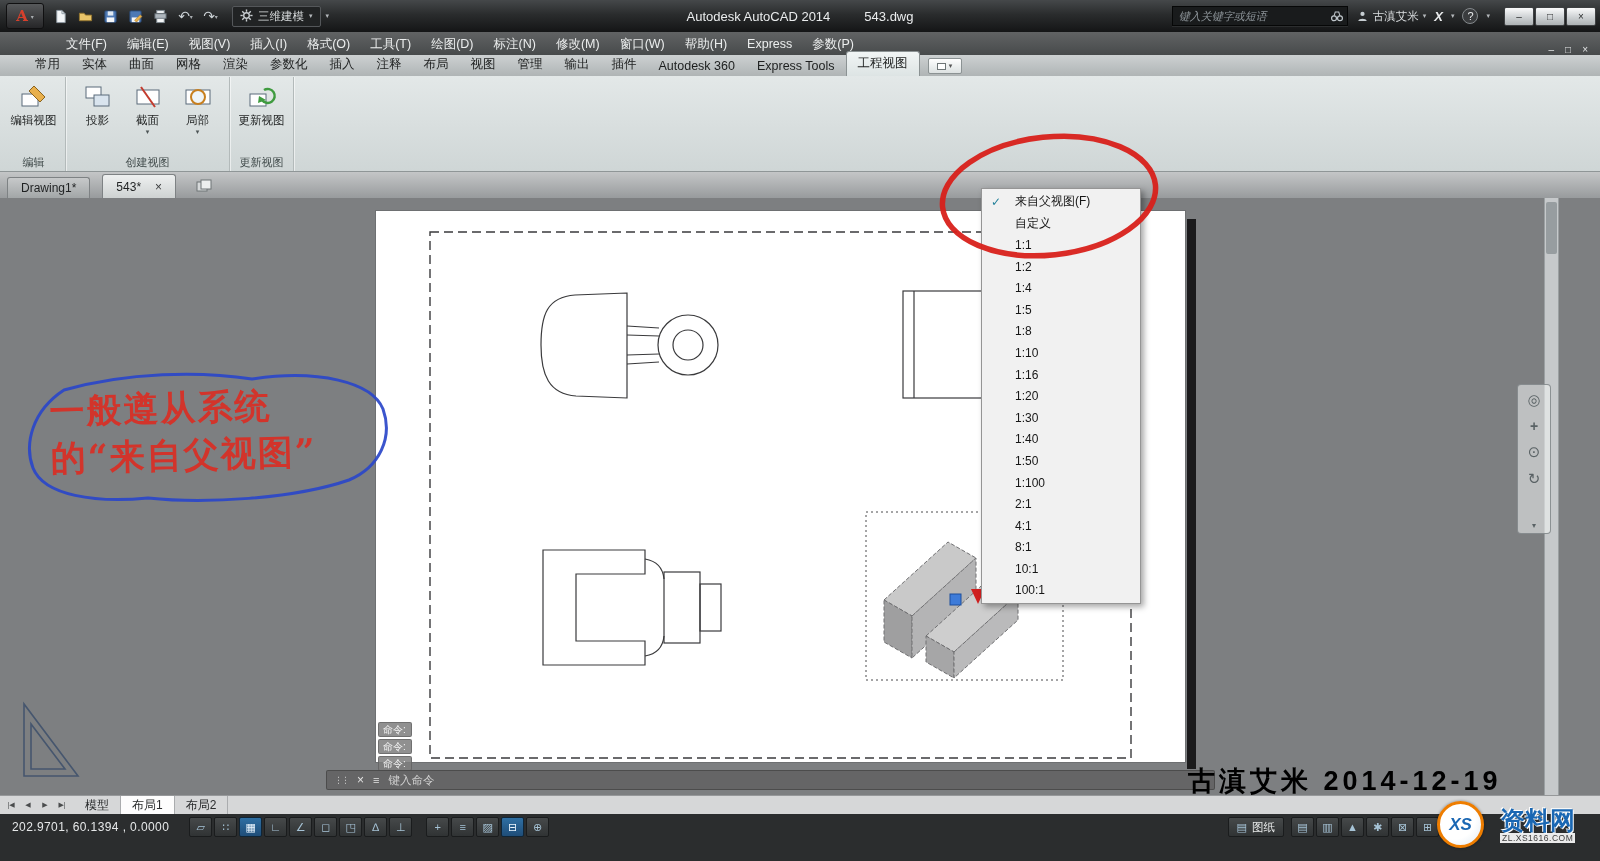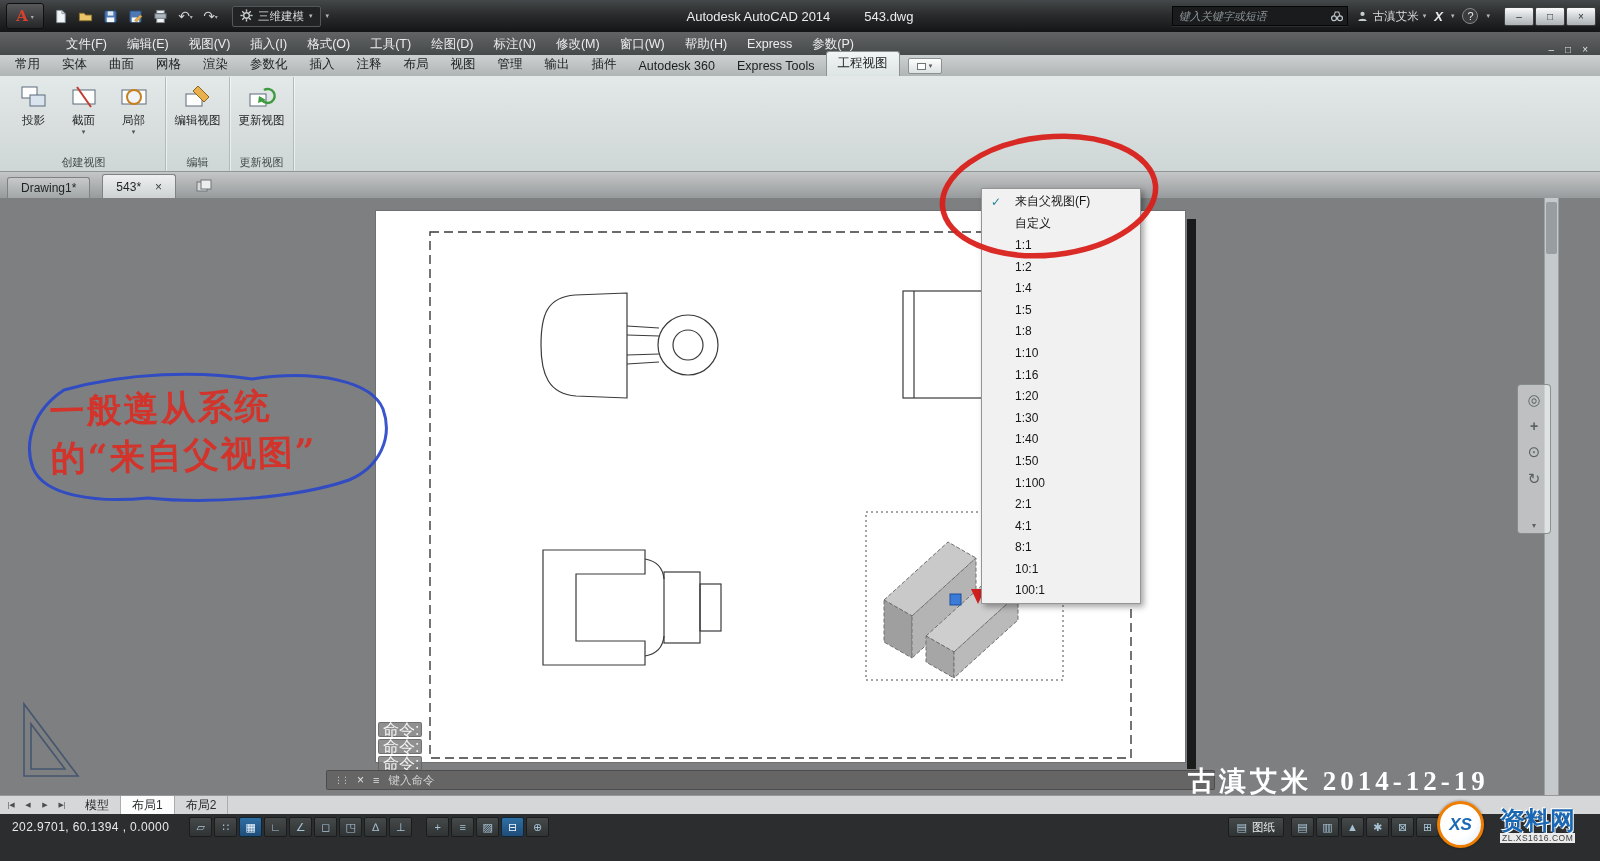--- a/index.html
+++ b/index.html
@@ -30,21 +30,21 @@
 .winbtns{display:flex;gap:1px;margin-left:6px}
 .winbtn{width:30px;height:19px;border:1px solid #3e4042;border-radius:2px;background:linear-gradient(#fafbfb,#cdd1d3 55%,#adb2b4);color:#2c2e2f;font-size:10px;display:flex;align-items:center;justify-content:center}
 
 
 .menubar{position:absolute;left:0;top:32px;width:100%;height:24px;background:linear-gradient(#616364,#474a4b);border-bottom:1px solid #323434;display:flex;align-items:flex-end;color:#eceeee;font-size:12.5px;z-index:5}
 .mitems{display:flex;margin-left:56px}
 .mitem{padding:0 10px;line-height:22px}
 .doc-controls{margin-left:auto;display:flex;gap:11px;padding-right:12px;font-size:10px;color:#e0e2e3}
 
 
-.rtabrow{position:absolute;left:0;top:55px;width:100%;height:21px;background:linear-gradient(#cdd1d2,#afb4b5);display:flex;align-items:flex-end;padding-left:4px;z-index:5}
+.rtabrow{position:absolute;left:0;top:55px;width:100%;height:21px;background:linear-gradient(#cdd1d2,#afb4b5);display:flex;align-items:flex-end;padding-left:24px;z-index:5}
 .rtabs{display:flex;align-items:flex-end}
 .rtab{padding:3px 11px;font-size:12.5px;color:#1d1f1f}
 .rtab[data-active="true"]{background:linear-gradient(#f1f5f5,#dde4e4);border:1px solid #8b9293;border-bottom:0;border-radius:3px 3px 0 0;padding-bottom:4px}
 .ribbon-opt{display:flex;align-items:center;justify-content:center;gap:3px;margin:0 0 2px 8px;width:34px;height:16px;background:linear-gradient(#fefefe,#dce1e1);border:1px solid #8b9293;border-radius:2px}
 .ro-box{width:9px;height:7px;border:1px solid #6f7677;background:#fff}
 .ro-caret{font-size:7px;color:#555}
 
 
 .ribbon{position:absolute;left:0;top:76px;width:100%;height:96px;background:linear-gradient(#e3e8e8,#cfd6d6);border-bottom:1px solid #8f9697;display:flex;padding:1px 2px 0;z-index:4}
 .panel{display:flex;flex-direction:column;border-right:1px solid #b3baba;box-shadow:1px 0 0 rgba(255,255,255,.55);padding:0 4px}
@@ -62,42 +62,42 @@
 .ftab[data-active="true"]{height:24px;background:linear-gradient(#eef0f0,#ced2d2)}
 .tclose{margin-left:14px;font-size:12px;color:#3c3e3f}
 .newtab{margin:0 0 4px 7px}
 .newtab svg{width:18px;height:16px;display:block}
 
 
 .canvas{position:absolute;left:0;top:198px;width:1600px;height:597px;background:#7d7f81;overflow:hidden;z-index:1}
 .paper{position:absolute;left:375px;top:12px;width:811px;height:553px;background:#fff;border:1px solid #6e7072}
 .paper-shadow{position:absolute;left:1187px;top:21px;width:9px;height:550px;background:#1b1b1c}
 svg.draw{position:absolute;left:0;top:0;width:1600px;height:597px}
-.cmdbox{position:absolute;left:378px;width:44px;height:15px;background:rgba(125,125,125,.85);border:1px solid rgba(80,80,80,.5);border-radius:2px;color:#f4f4f4;font-size:16px;line-height:13px;padding-left:4px}
+.cmdbox{position:absolute;left:378px;width:34px;height:15px;background:rgba(125,125,125,.85);border:1px solid rgba(80,80,80,.5);border-radius:2px;color:#f4f4f4;font-size:10px;line-height:13px;padding-left:4px}
 .cmdbar{position:absolute;left:326px;top:572px;width:889px;height:20px;background:rgba(98,98,98,.88);border:1px solid rgba(60,60,60,.6);border-radius:2px;display:flex;align-items:center;gap:9px;padding:0 7px;color:#e3e3e3;font-size:11.5px}
 .cmdbar .grip{font-size:9px;letter-spacing:-2px;color:#c2c2c2}
 .cmd-close{font-size:12px}
 .cmd-cust{font-size:11px}
 .cmd-ph{color:#d2d2d2}
 svg.ucs{position:absolute;left:14px;top:498px;width:72px;height:86px}
 .navbar{position:absolute;left:1517px;top:186px;width:34px;height:150px;background:rgba(244,246,246,.55);border:1px solid rgba(125,131,133,.85);border-radius:4px;display:flex;flex-direction:column;align-items:center;padding-top:6px;gap:9px;color:#5a6265;font-size:15px;z-index:3}
 .navbar .pan{font-weight:bold;font-size:14px}
 .nb-caret{font-size:8px;margin-top:auto;margin-bottom:3px}
 .scrolltrack{position:absolute;left:1544px;top:0;width:15px;height:597px;background:#c6c9cb;border-left:1px solid #9ba0a2;border-right:1px solid #9ba0a2;z-index:2}
 .scrollthumb{position:absolute;left:1px;top:4px;width:11px;height:52px;background:#979da0;border-radius:2px}
 
 
 .ctxmenu{position:absolute;left:981px;top:188px;width:160px;background:#f1f1f1;border:1px solid #959595;box-shadow:3px 3px 6px rgba(0,0,0,.35);padding:2px 0;z-index:20}
 .cm-item{position:relative;height:21.6px;display:flex;align-items:center;padding-left:33px;font-size:12px;color:#161616}
 .cm-check{position:absolute;left:9px;font-size:12px;color:#23809a;font-weight:bold}
 
 
 svg.overlay{position:absolute;left:0;top:0;width:1600px;height:861px;pointer-events:none;z-index:40}
 .note{position:absolute;left:50px;top:384px;z-index:40;color:#d2342b;font-family:"DejaVu Serif","Liberation Serif",serif;font-weight:bold;font-size:35px;line-height:47px;letter-spacing:2px;transform:rotate(-1.5deg);white-space:nowrap;pointer-events:none}
-.signature{position:absolute;left:1188px;top:763px;z-index:35;color:#ffffff;font-family:Liberation Serif, serif;font-weight:bold;font-size:27px;letter-spacing:4px;white-space:nowrap;pointer-events:none}
+.signature{position:absolute;left:1188px;top:763px;z-index:35;color:#000000;font-family:Liberation Sans, sans-serif;font-weight:bold;font-size:27px;letter-spacing:4px;white-space:nowrap;pointer-events:none}
 .watermark{position:absolute;left:1437px;top:801px;z-index:60;display:flex;align-items:center;gap:16px}
 .wm-badge{width:47px;height:47px;border-radius:50%;background:radial-gradient(circle at 35% 35%,#ffffff 55%,#dfe9f3);border:3px solid #ee7d00;color:#1a67b3;font-style:italic;font-weight:bold;font-size:17px;display:flex;align-items:center;justify-content:center;box-shadow:0 0 3px rgba(0,0,0,.4)}
 .wm-title{font-size:25px;font-weight:bold;color:#1a67b3;text-shadow:1px 1px 0 #fff,-1px -1px 0 #fff;line-height:26px}
 .wm-sub{font-size:8.5px;color:#3c3c3c;background:rgba(255,255,255,.9);padding:0 2px;letter-spacing:.5px}
 
 
 .layoutbar{position:absolute;left:0;top:795px;width:100%;height:19px;background:#d6d7d8;border-top:1px solid #96989a;display:flex;align-items:center;font-size:12px;color:#222;padding-left:3px;z-index:5}
 .lnavs{display:flex;gap:1px;margin-right:4px}
 .lnav{min-width:16px;height:15px;display:flex;align-items:center;justify-content:center;font-size:7px;color:#4a4c4d}
 .ltabs{display:flex;height:100%}
@@ -266,20 +266,34 @@
         <span class="rtab" data-active="false">Express Tools</span>
         <span class="rtab" data-active="true">工程视图</span>
       </div>
     <span class="ribbon-opt">
         <span class="ro-box"></span>
         <span class="ro-caret">▾</span>
       </span>
   </div>
 
   <div class="ribbon">
+    <div class="panel">
+      <div class="panel-body">
+        <div class="rbtn">
+          <span class="icon">
+              <svg viewBox="0 0 30 30">
+                <rect x="3" y="12" width="16" height="12" fill="#fefefe" stroke="#5a6b7a"></rect>
+                <polygon points="15,4 26,15 21,20 10,9" fill="#e9b04c" stroke="#8a6420"></polygon>
+              </svg>
+            </span>
+          <span class="rlabel">编辑视图</span>
+        </div>
+      </div>
+      <div class="panel-label">编辑</div>
+    </div>
     <div class="panel">
       <div class="panel-body">
         <div class="rbtn">
           <span class="icon">
               <svg viewBox="0 0 30 30">
                 <rect x="3" y="5" width="15" height="11" fill="#fefefe" stroke="#5a6b7a"></rect>
                 <rect x="11" y="13" width="15" height="11" fill="#d9e4ee" stroke="#5a6b7a"></rect>
               </svg>
             </span>
           <span class="rlabel">投影</span>
@@ -299,34 +313,20 @@
               <svg viewBox="0 0 30 30">
                 <rect x="3" y="8" width="24" height="14" fill="#fefefe" stroke="#5a6b7a"></rect>
                 <circle cx="15" cy="15" r="7" fill="#eef4f8" stroke="#c77f1f" stroke-width="2"></circle>
               </svg>
             </span>
           <span class="rlabel">局部</span>
           <span class="arrow">▾</span>
         </div>
       </div>
       <div class="panel-label">创建视图</div>
-    </div>
-    <div class="panel">
-      <div class="panel-body">
-        <div class="rbtn">
-          <span class="icon">
-              <svg viewBox="0 0 30 30">
-                <rect x="3" y="12" width="16" height="12" fill="#fefefe" stroke="#5a6b7a"></rect>
-                <polygon points="15,4 26,15 21,20 10,9" fill="#e9b04c" stroke="#8a6420"></polygon>
-              </svg>
-            </span>
-          <span class="rlabel">编辑视图</span>
-        </div>
-      </div>
-      <div class="panel-label">编辑</div>
     </div>
     <div class="panel">
       <div class="panel-body">
         <div class="rbtn">
           <span class="icon">
               <svg viewBox="0 0 30 30">
                 <rect x="3" y="12" width="16" height="12" fill="#fefefe" stroke="#5a6b7a"></rect>
                 <path d="M17 8 a7 7 0 1 1 -2 10" fill="none" stroke="#3f9b3f" stroke-width="2.5"></path>
                 <polygon points="12,14 19,18 11,21" fill="#3f9b3f"></polygon>
               </svg>

